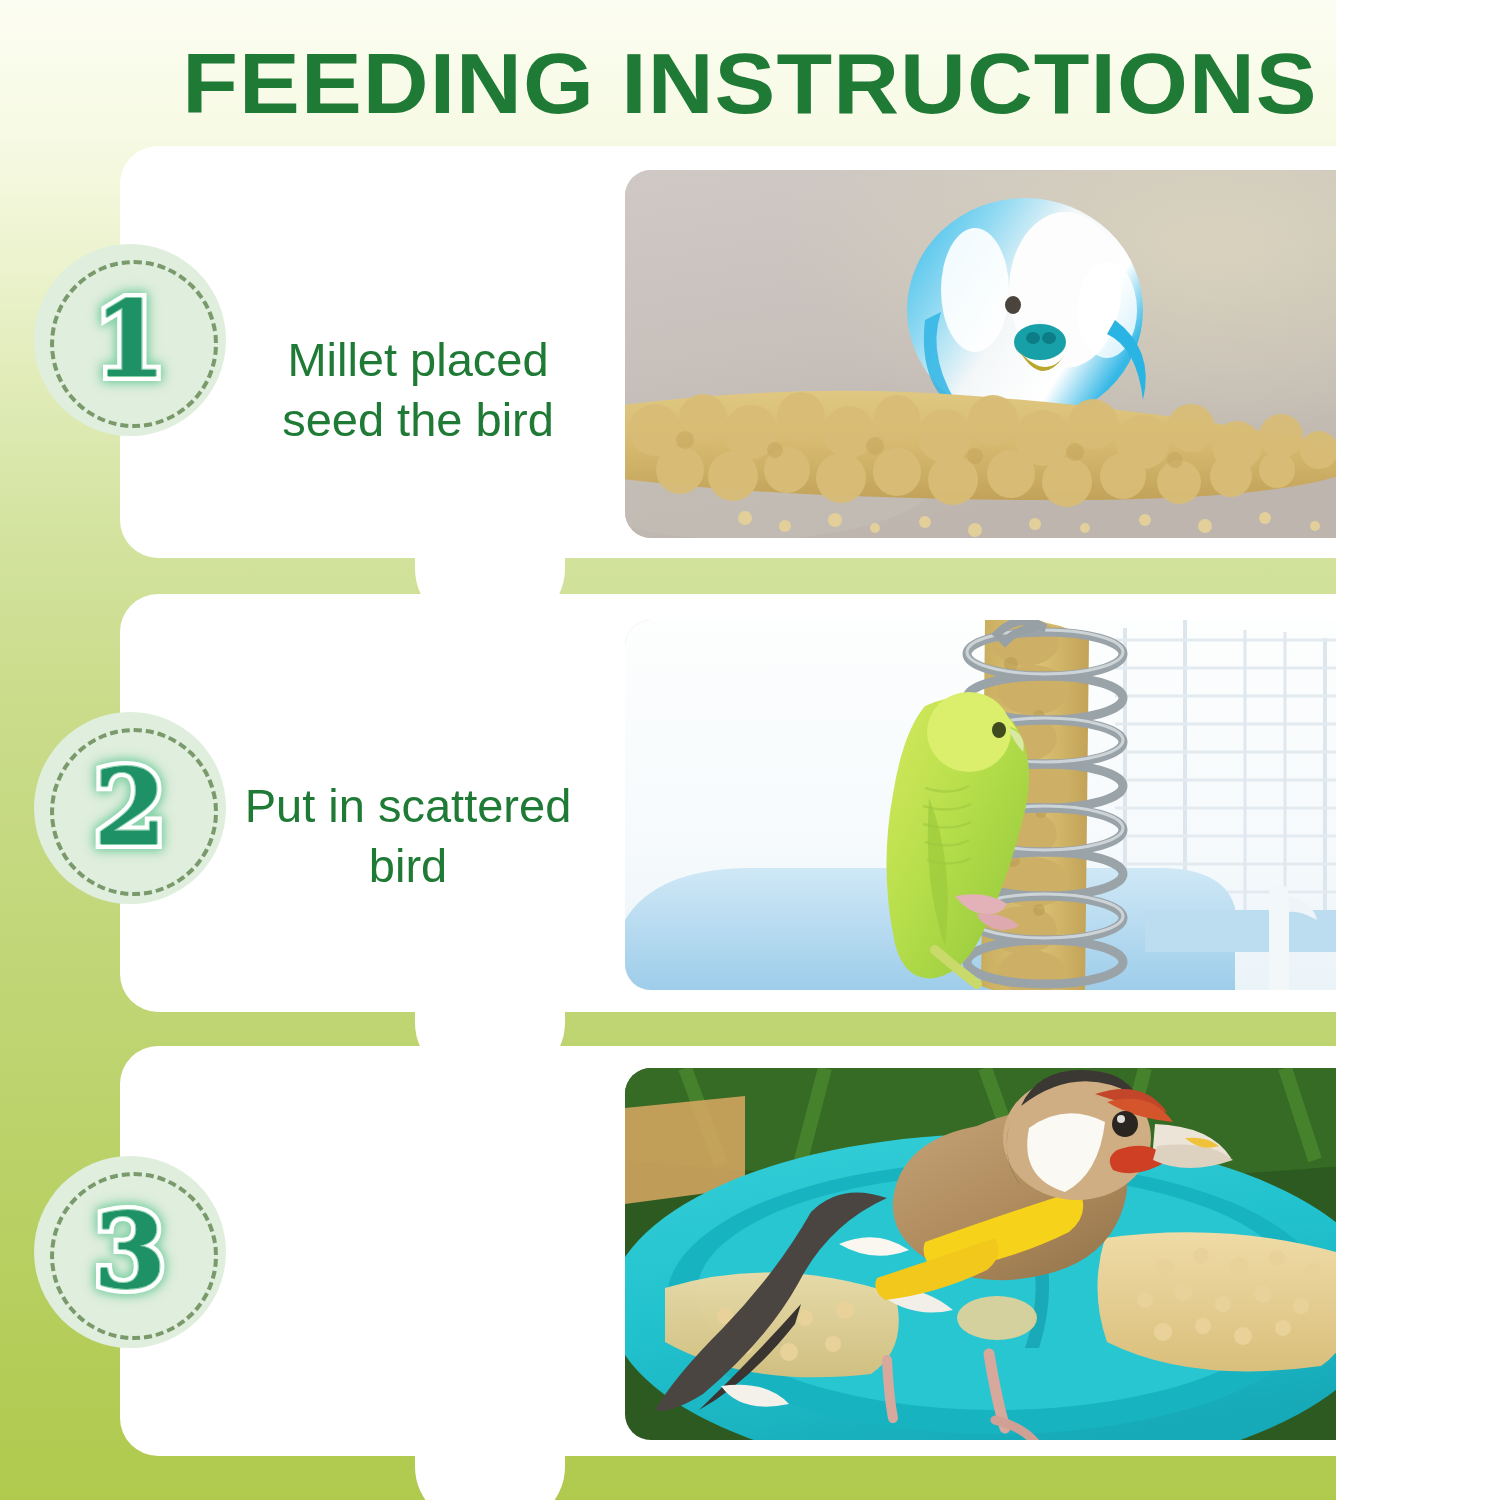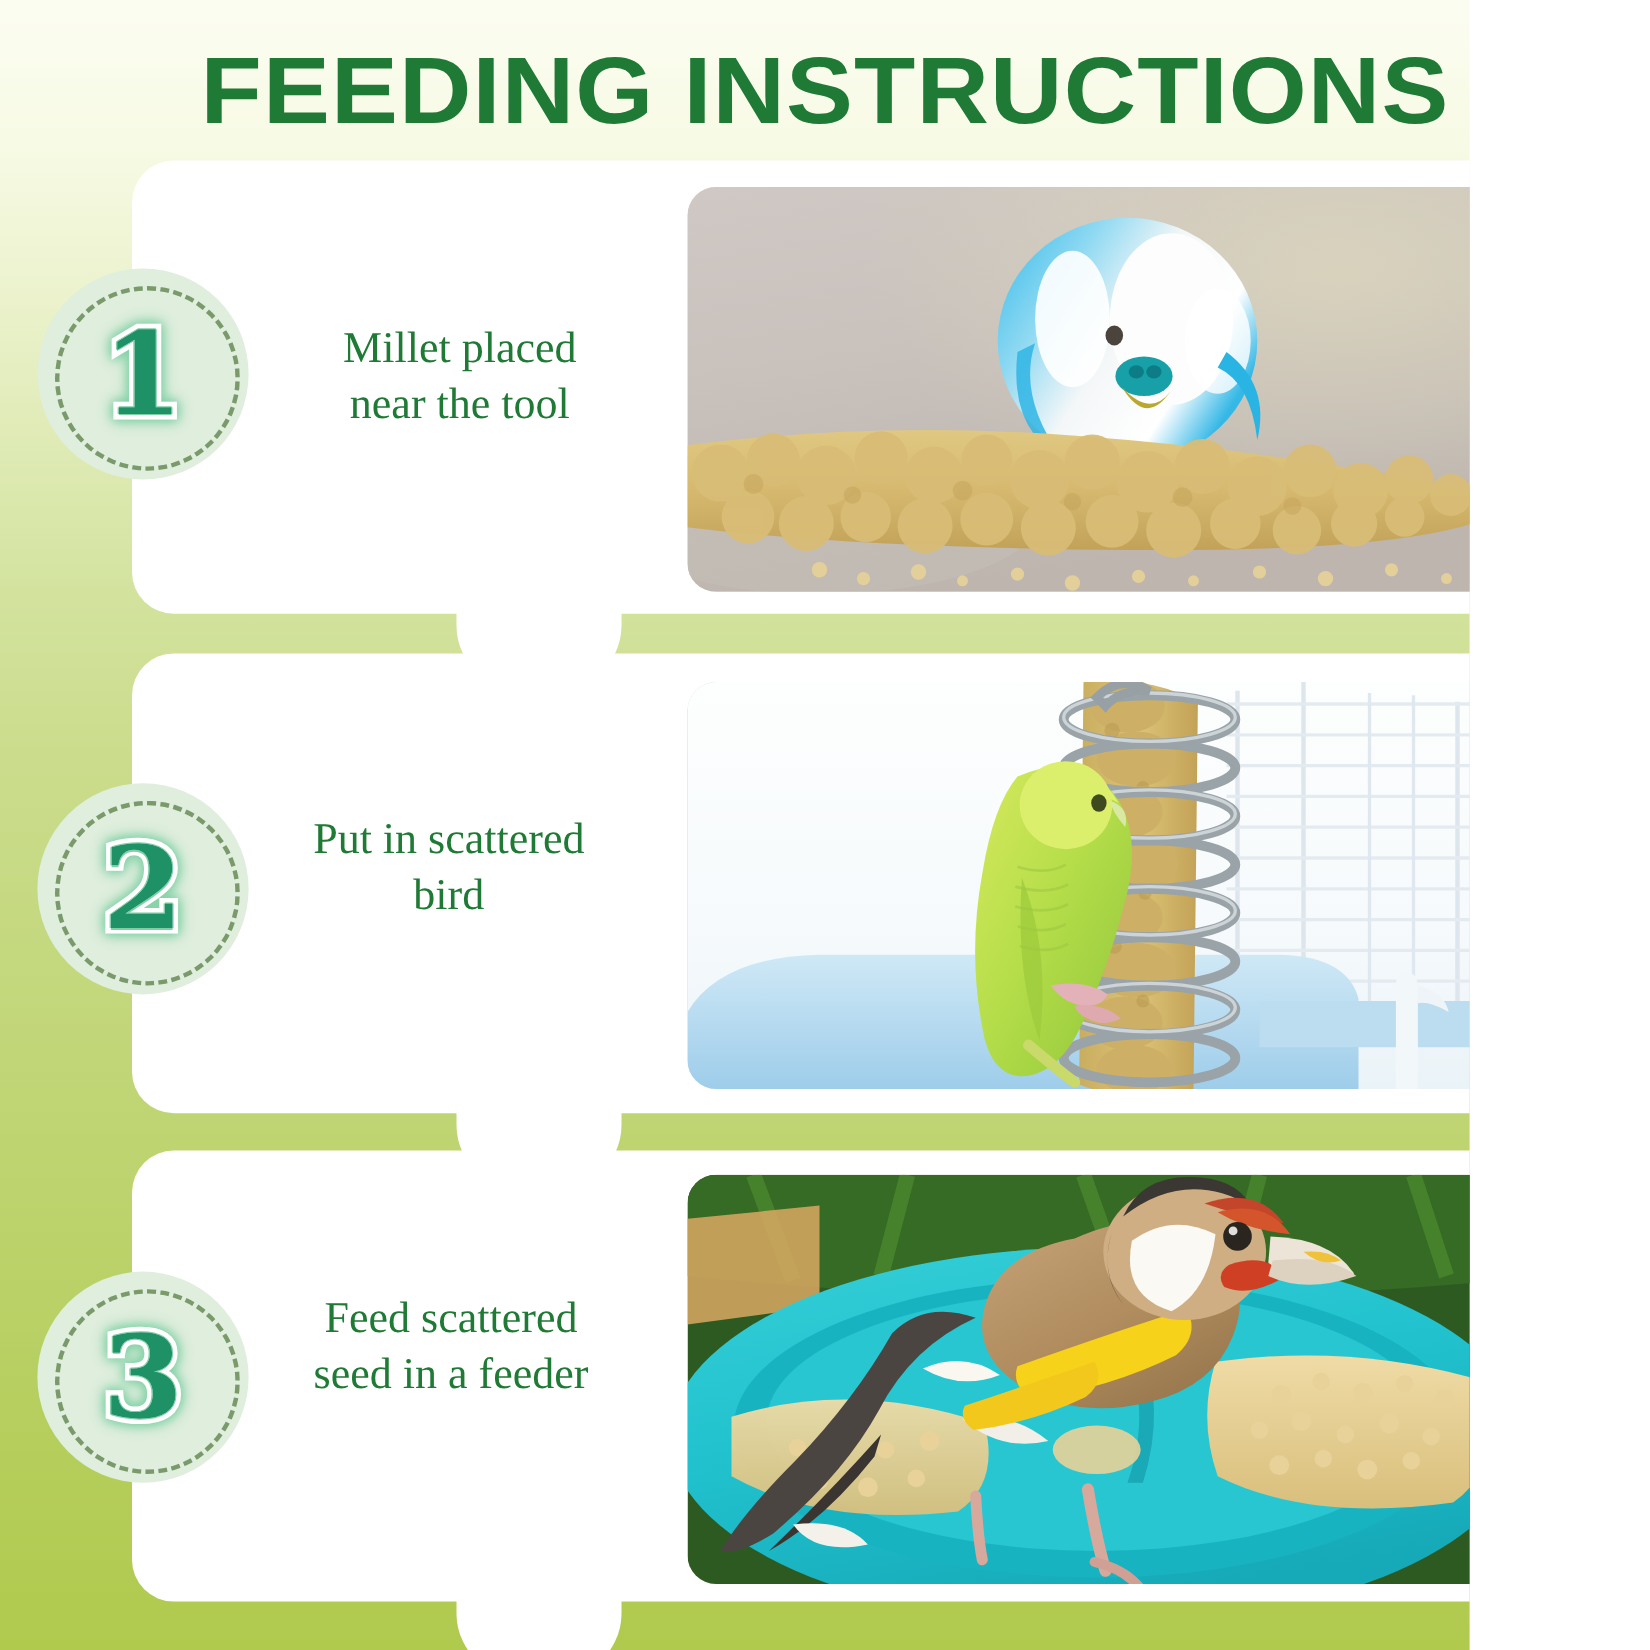--- a/index.html
+++ b/index.html
@@ -81,24 +81,25 @@
     filter:drop-shadow(0 0 5px #86d2a8) drop-shadow(0 0 5px #86d2a8);
   }
   .badge.b1{left:34px;top:244px;}
   .badge.b2{left:34px;top:712px;}
   .badge.b3{left:34px;top:1156px;}
 
   
   .steptext{
     position:absolute;
     color:#1f7a35;
-    font-size:40px;
+    font-size:47px;
     line-height:1.28;
     text-align:center;
-    font-family:Liberation Serif, serif;
+    font-family:Liberation Sans, sans-serif;
+    margin-top:40px;
   }
   .steptext.s1{left:243px;top:290px;width:350px;}
   .steptext.s2{left:233px;top:736px;width:350px;}
   .steptext.s3{left:210px;top:1172px;width:400px;}
 
   
   .photo{
     position:absolute;
     border-radius:26px;
     overflow:hidden;
@@ -216,21 +217,21 @@
     </svg>
   </div>
 
   <div class="badge b1">
     <span class="dash"></span>
     <span class="num">1</span>
   </div>
 
   <div class="steptext s1">
     <div>Millet placed</div>
-    <div>near the tool</div>
+    <div>seed the bird</div>
   </div>
 
   <div class="card c2"></div>
   <div class="tail t2"></div>
 
   <div class="photo p2">
     <svg viewBox="0 0 740 370" preserveAspectRatio="xMidYMid slice">
       <defs>
         <linearGradient id="g2bg" x1="0" y1="0" x2="0" y2="1">
           <stop offset="0" stop-color="#fdfefe"></stop>
@@ -441,18 +442,14 @@
       <path d="M370 352 q26 6 40 22" stroke="#d0a094" stroke-width="9" fill="none" stroke-linecap="round"></path>
       <ellipse cx="372" cy="250" rx="40" ry="22" fill="#e8d299" opacity="0.9"></ellipse>
     </svg>
   </div>
 
   <div class="badge b3">
     <span class="dash"></span>
     <span class="num">3</span>
   </div>
 
-  <div class="steptext s3">
-    <div>Feed scattered</div>
-    <div>seed in a feeder</div>
-  </div>
 
 </div>
 
 </body></html>

